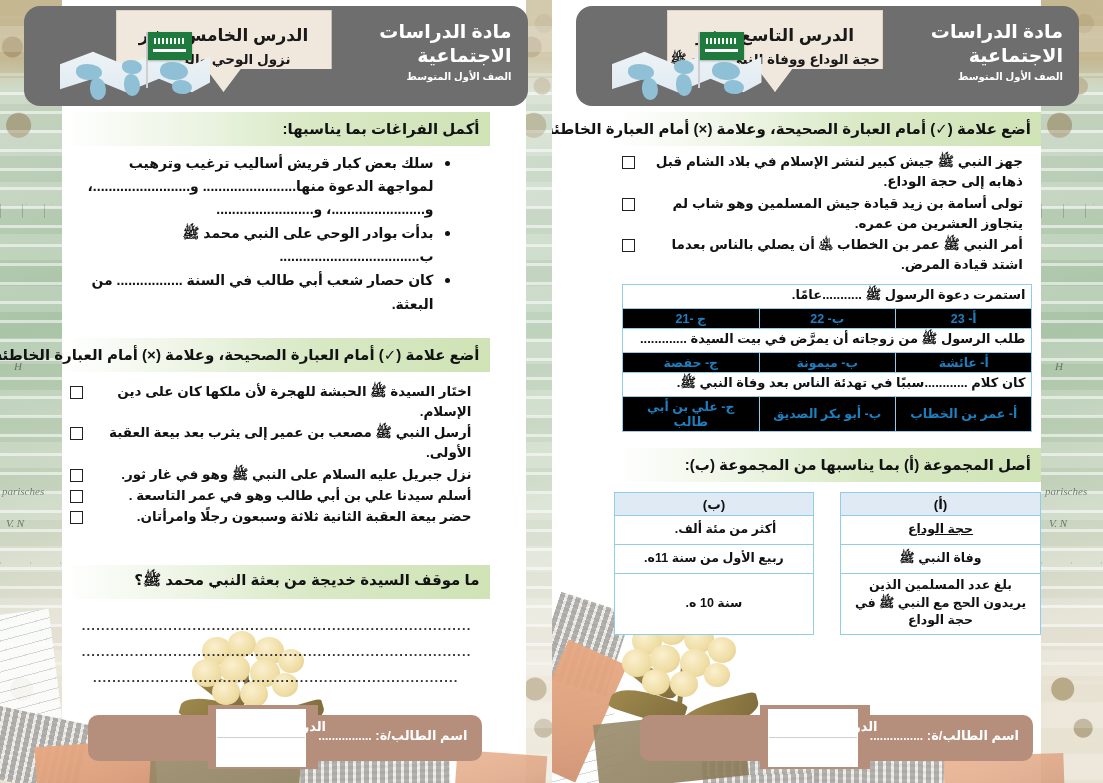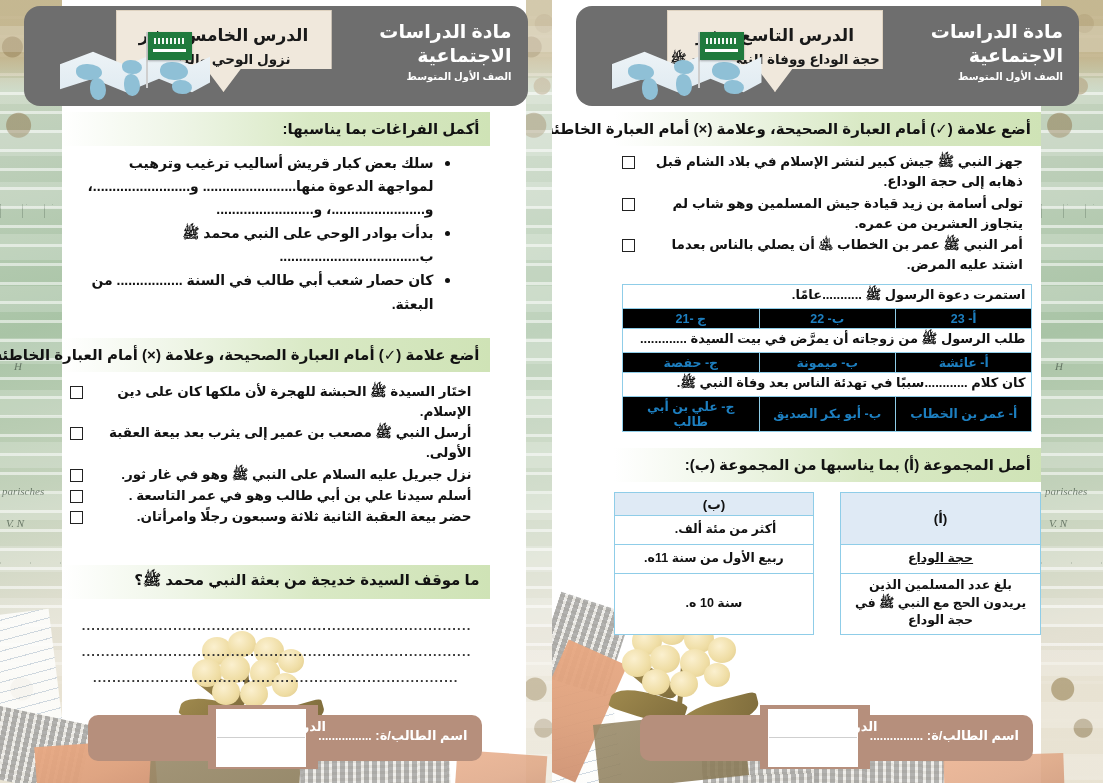--- a/index.html
+++ b/index.html
@@ -271,21 +271,21 @@
         <div class="ck">
           <span class="box"></span>
           <span class="ck-txt">جهز النبي ﷺ جيش كبير لنشر الإسلام في بلاد الشام قبل ذهابه إلى حجة الوداع.</span>
         </div>
         <div class="ck">
           <span class="box"></span>
           <span class="ck-txt">تولى أسامة بن زيد قيادة جيش المسلمين وهو شاب لم يتجاوز العشرين من عمره.</span>
         </div>
         <div class="ck">
           <span class="box"></span>
-          <span class="ck-txt">أمر النبي ﷺ عمر بن الخطاب ﵁ أن يصلي بالناس بعدما اشتد عليه المرض.</span>
+          <span class="ck-txt">أمر النبي ﷺ عمر بن الخطاب ﵁ أن يصلي بالناس بعدما اشتد قيادة المرض.</span>
         </div>
       </div>
 
 
       <table class="mcq">
         <tbody>
             <tr>
               <td class="q" colspan="3">استمرت دعوة الرسول ﷺ ...........عامًا.</td>
             </tr>
         <tr>
@@ -319,20 +319,23 @@
       <div class="match-wrap">
         <table class="match">
           <tbody>
               <tr>
                 <th>(أ)</th>
               </tr>
           <tr>
                 <td style="height:22px;text-decoration:underline;">حجة الوداع</td>
               </tr>
           <tr>
+                <td style="height:22px;">وفاة النبي ﷺ</td>
+              </tr>
+          <tr>
                 <td style="height:54px;">بلغ عدد المسلمين الذين يريدون الحج مع النبي ﷺ في حجة الوداع</td>
               </tr>
         </tbody>
           </table>
         <table class="match">
           <tbody>
               <tr>
                 <th>(ب)</th>
               </tr>
           <tr>

